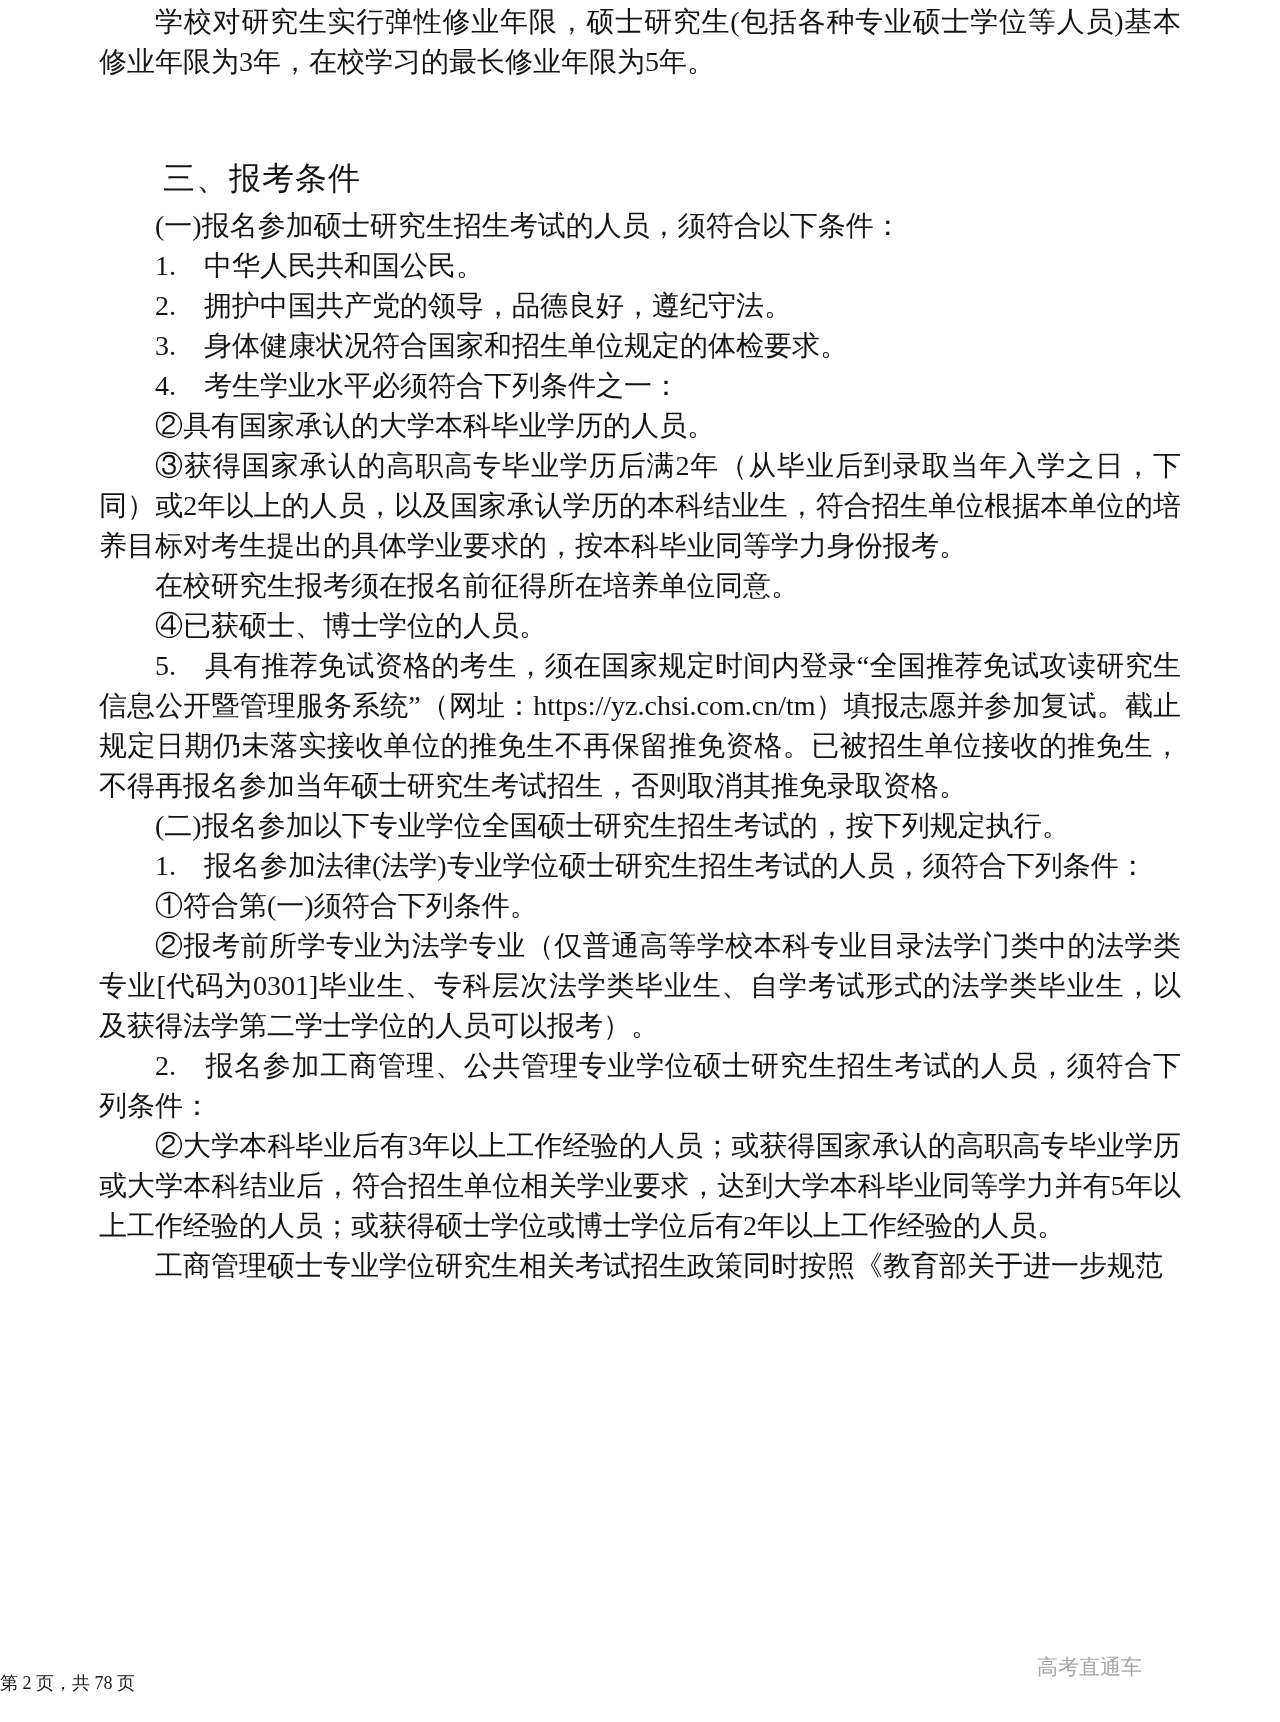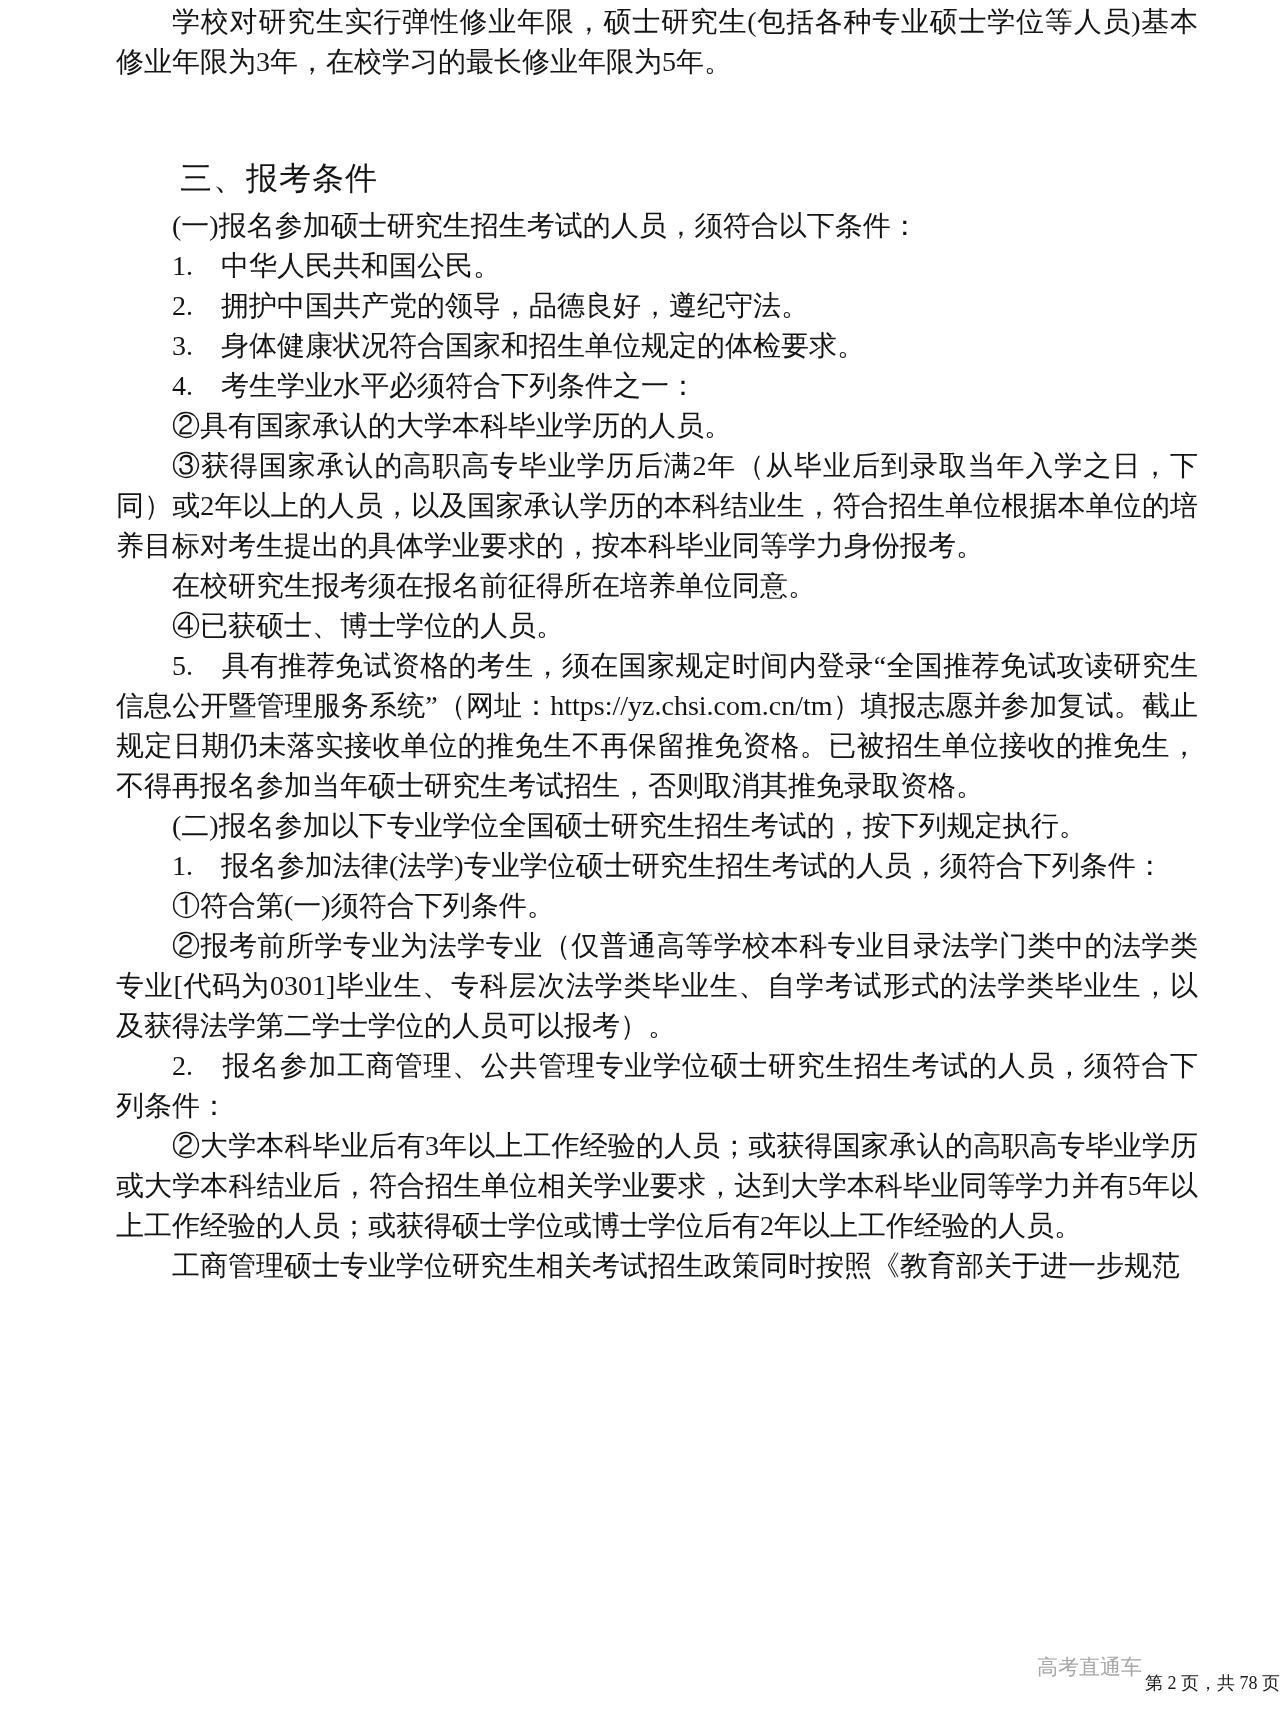--- a/index.html
+++ b/index.html
@@ -12,21 +12,21 @@
     width: 1280px;
     height: 1722px;
     margin: 0 auto;
     background: #ffffff;
     overflow: hidden;
     font-family: "Liberation Serif", "DejaVu Serif", serif;
     color: #141414;
   }
   .content {
     position: absolute;
-    left: 116px;
+    left: 99px;
     top: 2px;
     width: 1082px;
   }
   .para {
     margin: 0;
     font-size: 28px;
     line-height: 40px;
     text-indent: 2em;
     text-align: justify;
     letter-spacing: 0;
@@ -38,21 +38,21 @@
     line-height: 40px;
     font-weight: normal;
     text-indent: 2em;
     letter-spacing: 1px;
   }
   .footer {
     position: absolute;
     left: 0;
     bottom: 28px;
     width: 100%;
-    text-align: right;
+    text-align: left;
     font-size: 18px;
     line-height: 22px;
     color: #1a1a1a;
     font-family: Liberation Serif, serif;
   }
   .watermark {
     position: absolute;
     right: 138px;
     bottom: 40px;
     font-size: 21px;

